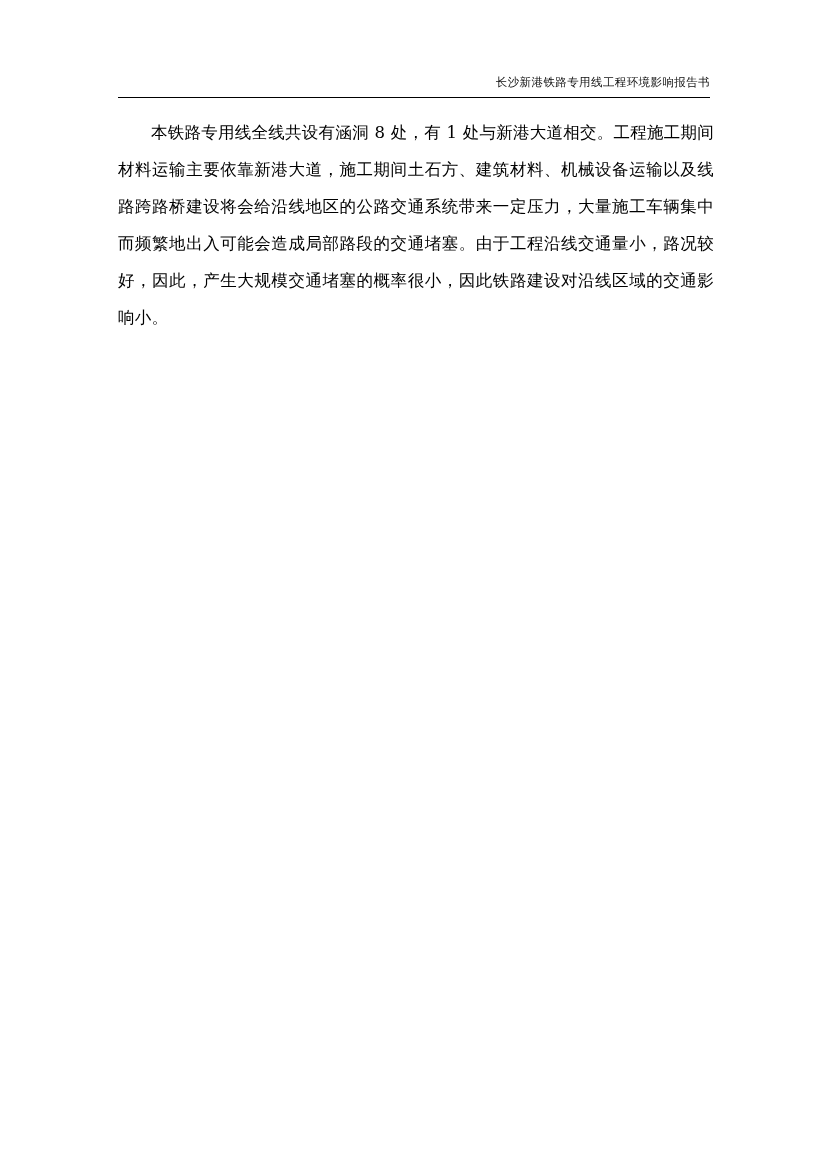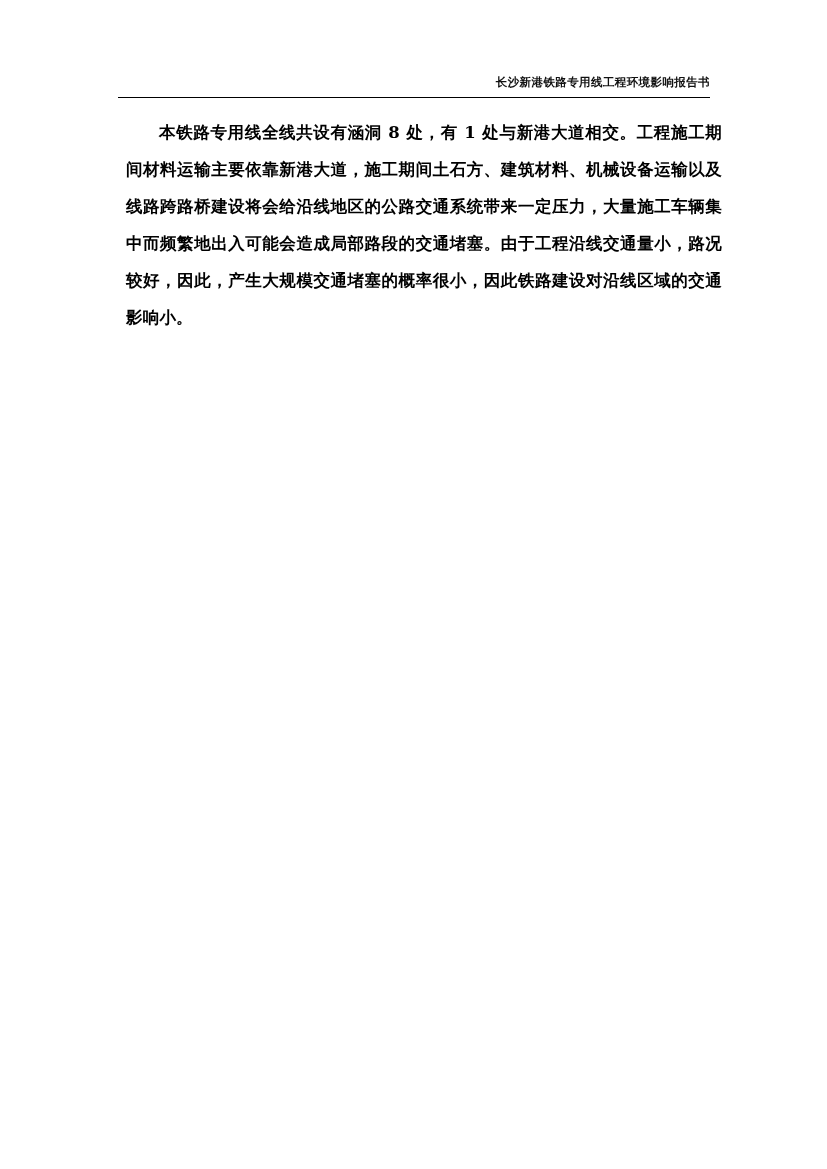--- a/index.html
+++ b/index.html
@@ -15,21 +15,20 @@
     color: #000000;
     overflow: hidden;
   }
   .page {
     position: absolute;
     left: 0;
     top: 0;
     width: 827px;
     height: 1169px;
     background: #ffffff;
-    font-weight: bold;
   }
   .header {
     position: absolute;
     left: 118px;
     top: 74px;
     width: 592px;
     text-align: right;
     font-size: 11.5px;
     line-height: 16px;
     letter-spacing: 0.4px;
@@ -49,21 +48,20 @@
     left: 118px;
     top: 114px;
     width: 596px;
     font-size: 16.5px;
     line-height: 37px;
     text-align: justify;
     text-justify: inter-ideograph;
     text-indent: 2em;
     color: #000000;
     letter-spacing: 0.2px;
-    margin-left: 8px;
   }
   .footer {
     position: absolute;
     left: 0;
     top: 1055px;
     width: 827px;
     text-align: center;
     font-size: 14px;
     color: #000000;
     letter-spacing: 0.5px;

